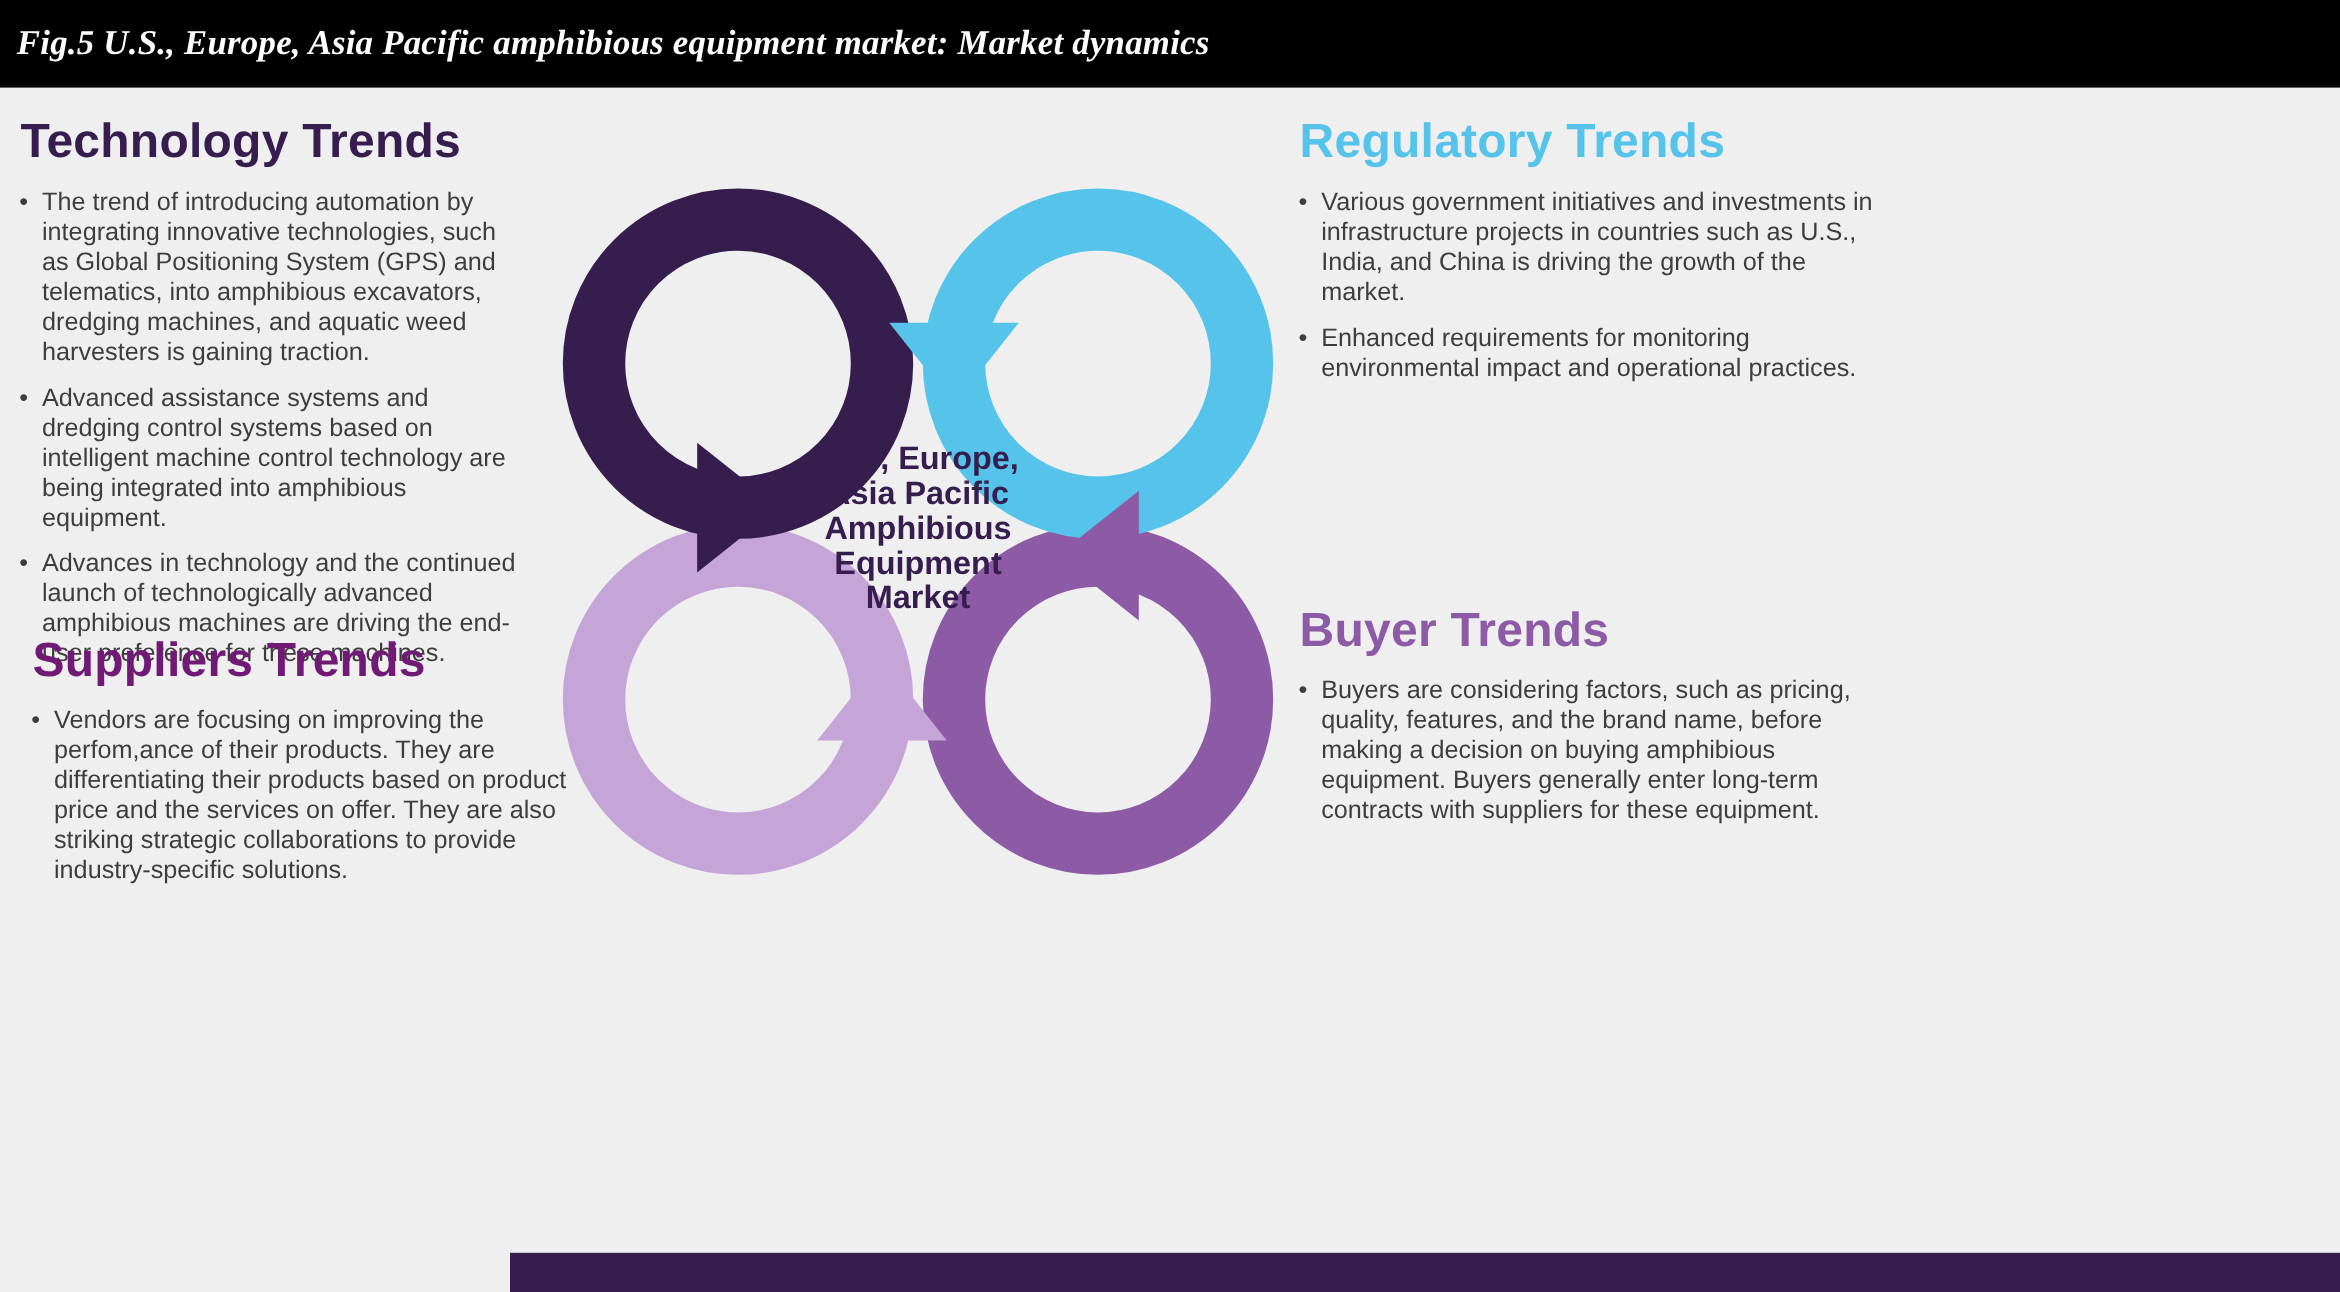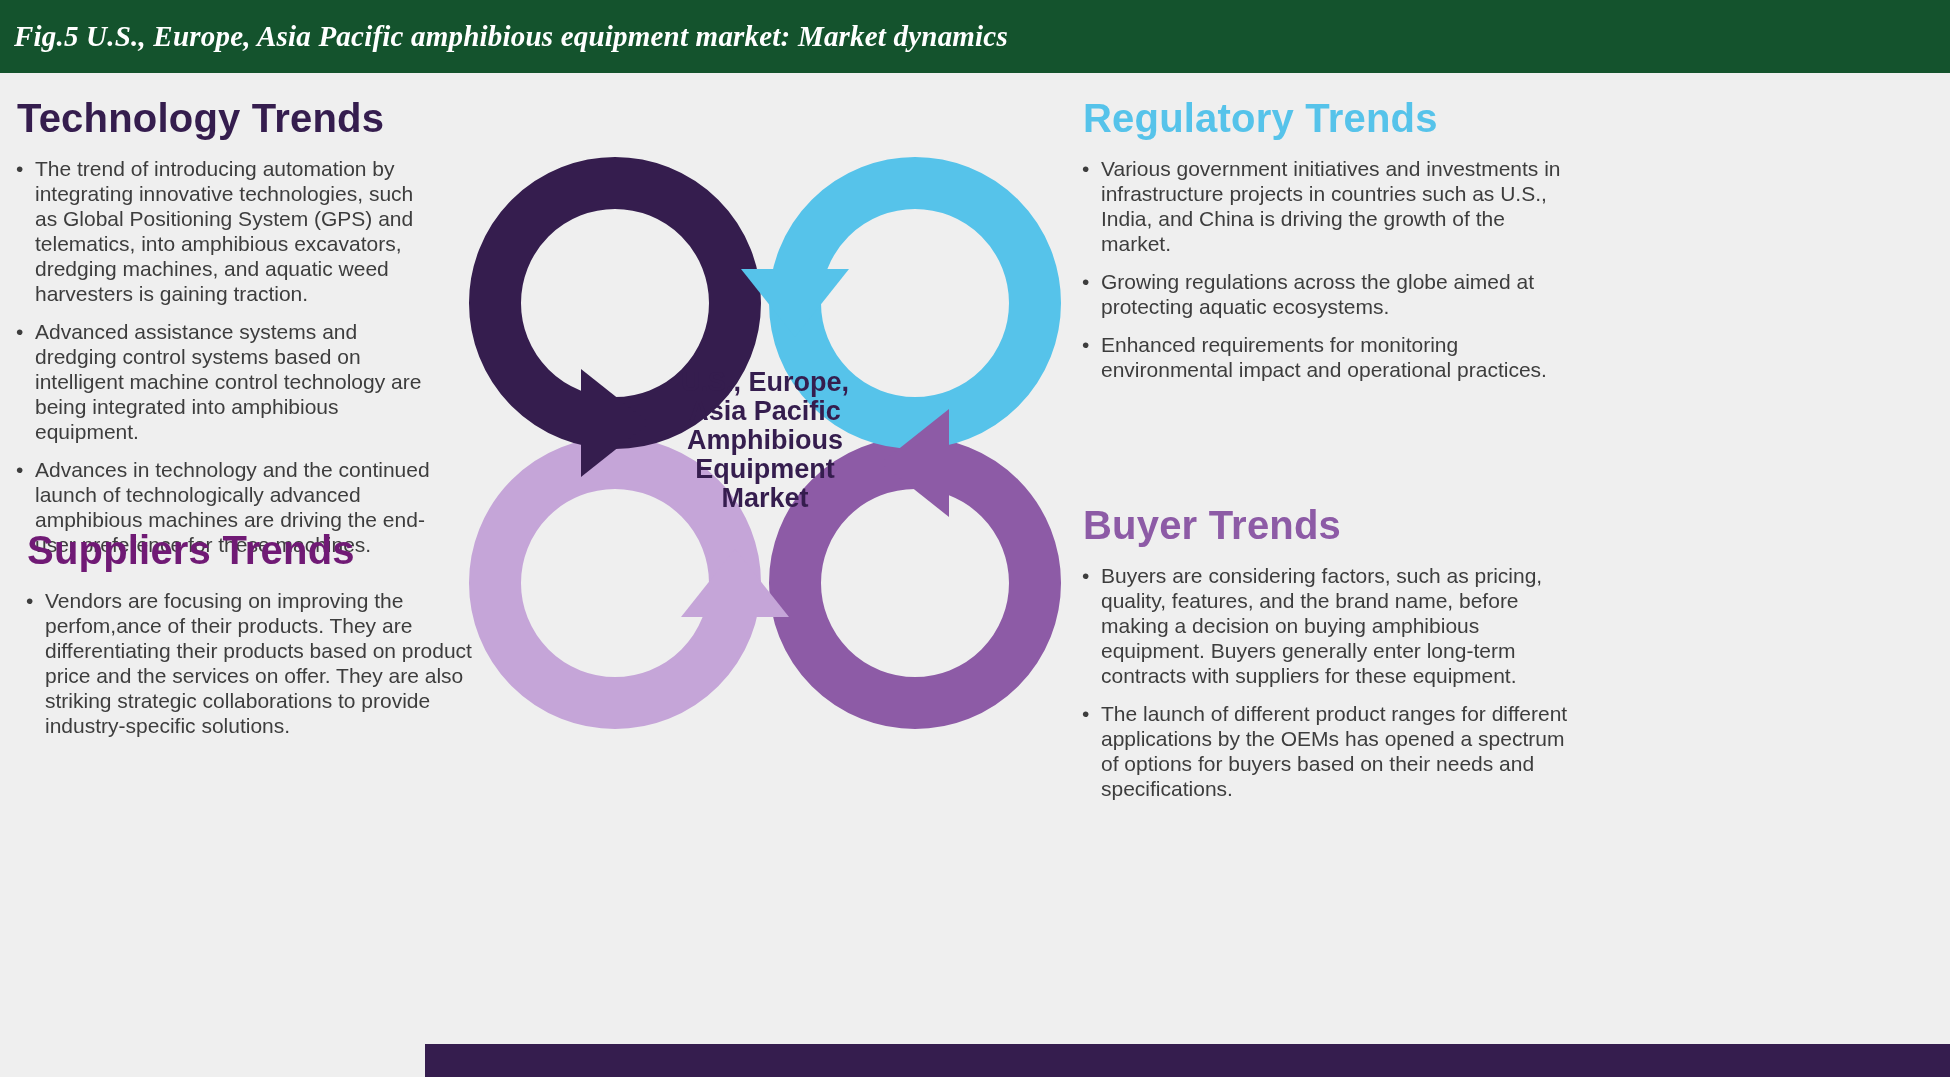--- a/index.html
+++ b/index.html
@@ -9,21 +9,21 @@
     height: 1077px;
     background: #efefef;
     font-family: "Liberation Sans", sans-serif;
     overflow: hidden;
   }
   .titlebar {
     position: absolute;
     top: 0; left: 0;
     width: 100%;
     height: 73px;
-    background: #14532d;
+    background: #000000;
     display: flex;
     align-items: center;
   }
   .titlebar .title {
     color: #ffffff;
     font-family: "Liberation Serif", serif;
     font-style: italic;
     font-weight: bold;
     font-size: 29px;
     padding-left: 14px;
@@ -106,30 +106,28 @@
     <h2>Suppliers Trends</h2>
     <ul>
         <li>Vendors are focusing on improving the perfom,ance of their products. They are differentiating their products based on product price and the services on offer. They are also striking strategic collaborations to provide industry-specific solutions.</li>
       </ul>
   </section>
 
   <section class="panel regulatory">
     <h2>Regulatory Trends</h2>
     <ul>
         <li>Various government initiatives and investments in infrastructure projects in countries such as U.S., India, and China is driving the growth of the market.</li>
-        <li>Growing regulations across the globe aimed at protecting aquatic ecosystems.</li>
         <li>Enhanced requirements for monitoring environmental impact and operational practices.</li>
       </ul>
   </section>
 
   <section class="panel buyer">
     <h2>Buyer Trends</h2>
     <ul>
         <li>Buyers are considering factors, such as pricing, quality, features, and the brand name, before making a decision on buying amphibious equipment. Buyers generally enter long-term contracts with suppliers for these equipment.</li>
-        <li>The launch of different product ranges for different applications by the OEMs has opened a spectrum of options for buyers based on their needs and specifications.</li>
       </ul>
   </section>
 
   <svg class="diagram-svg" width="600" height="650" viewBox="0 0 600 650">
 
     <circle cx="150" cy="465" r="120" fill="none" stroke-width="52" stroke="#c5a5d8"></circle>
     <circle cx="450" cy="465" r="120" fill="none" stroke-width="52" stroke="#8d5ba6"></circle>
     <circle cx="450" cy="185" r="120" fill="none" stroke-width="52" stroke="#56c3ea"></circle>
     <circle cx="150" cy="185" r="120" fill="none" stroke-width="52" stroke="#351d4e"></circle>
 

